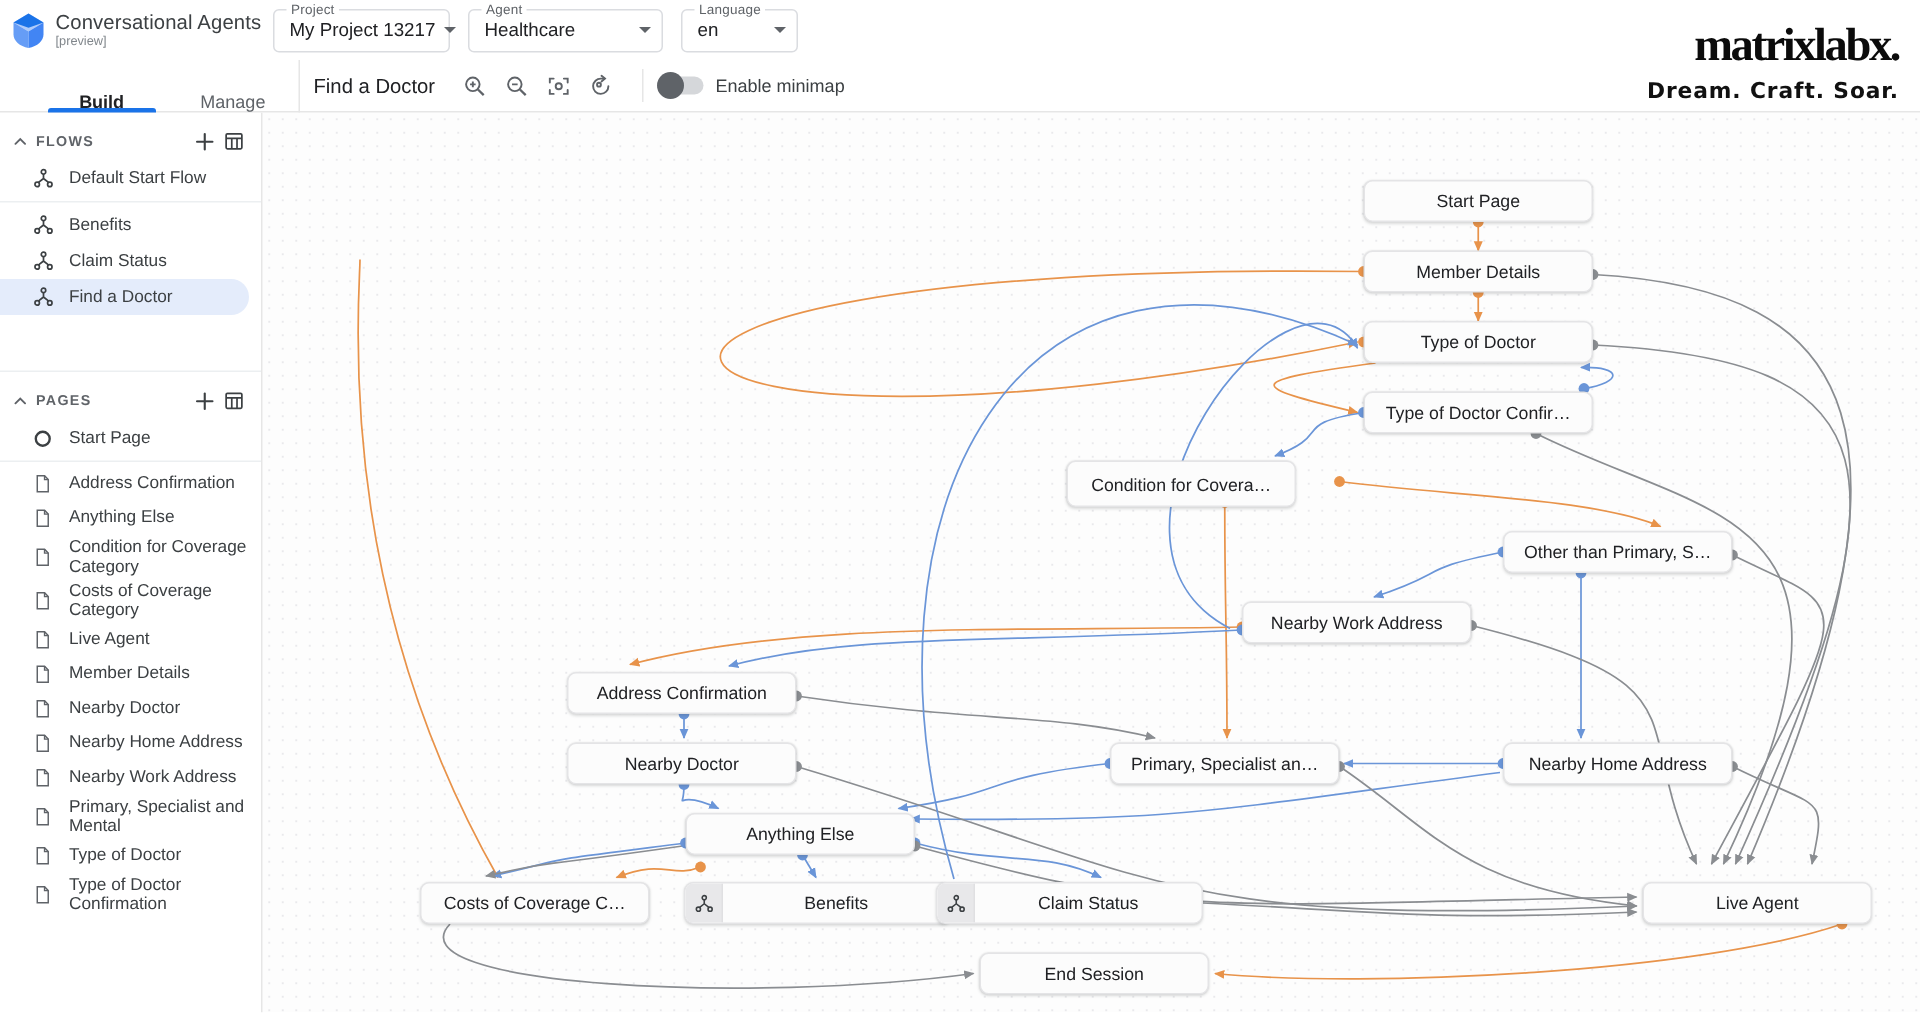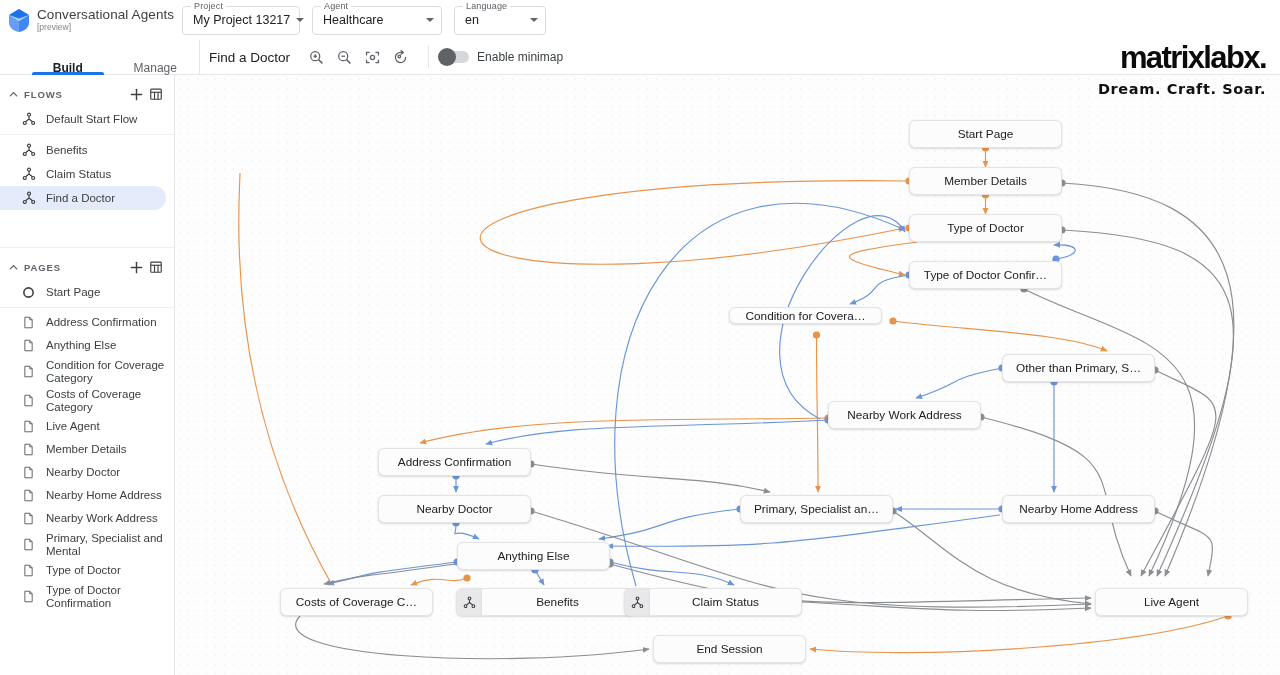--- a/index.html
+++ b/index.html
@@ -35,31 +35,30 @@
     font-size: 9px; color: #5f6368; letter-spacing: .15px; white-space: nowrap;
   }
   .field .fval { font-size: 12.5px; color: #202124; white-space: nowrap; }
   .caret {
     width: 0; height: 0; border-left: 4px solid transparent; border-right: 4px solid transparent;
     border-top: 4.5px solid #5f6368; margin-left: auto; padding-left: 0;
   }
   .f-project { width: 118px; }
   .f-project .fval { margin-right: 6px; }
   .f-agent { width: 130px; }
-  .f-lang { width: 92px; }
+  .f-lang { width: 78px; }
 
   .logo-wrap {
     margin-left: auto; padding-right: 14px; text-align: right;
     position: absolute; right: 0; top: 14px; z-index: 40;
   }
   .logo-main {
-    font-family: Liberation Sans, sans-serif;
+    font-family: Liberation Serif, serif;
     font-size: 31px; font-weight: 700; letter-spacing: -1.6px; color: #0b0b0b;
     line-height: 1;
-    margin-top: 28px;
   }
   .logo-tag {
     font-family: "DejaVu Sans", sans-serif;
     font-size: 14.5px; font-weight: 700; color: #111; letter-spacing: .6px;
     margin-top: 8px;
   }
 
   
   .subbar {
     position: absolute; top: 40px; left: 0; width: 1280px; height: 35px;
@@ -585,21 +584,21 @@
         </div>
         <div class="node" style="left: 734px; top: 92px; width: 153px; height: 28px;">
           <span class="nlabel">Member Details</span>
         </div>
         <div class="node" style="left: 734px; top: 139px; width: 153px; height: 28px;">
           <span class="nlabel">Type of Doctor</span>
         </div>
         <div class="node" style="left: 734px; top: 186px; width: 153px; height: 28px;">
           <span class="nlabel">Type of Doctor Confir…</span>
         </div>
-        <div class="node" style="left: 554px; top: 232px; width: 153px; height: 17px;">
+        <div class="node" style="left: 536px; top: 232px; width: 153px; height: 31px;">
           <span class="nlabel">Condition for Covera…</span>
         </div>
         <div class="node" style="left: 827px; top: 279px; width: 153px; height: 28px;">
           <span class="nlabel">Other than Primary, S…</span>
         </div>
         <div class="node" style="left: 653px; top: 326px; width: 153px; height: 28px;">
           <span class="nlabel">Nearby Work Address</span>
         </div>
         <div class="node" style="left: 203px; top: 373px; width: 153px; height: 28px;">
           <span class="nlabel">Address Confirmation</span>

